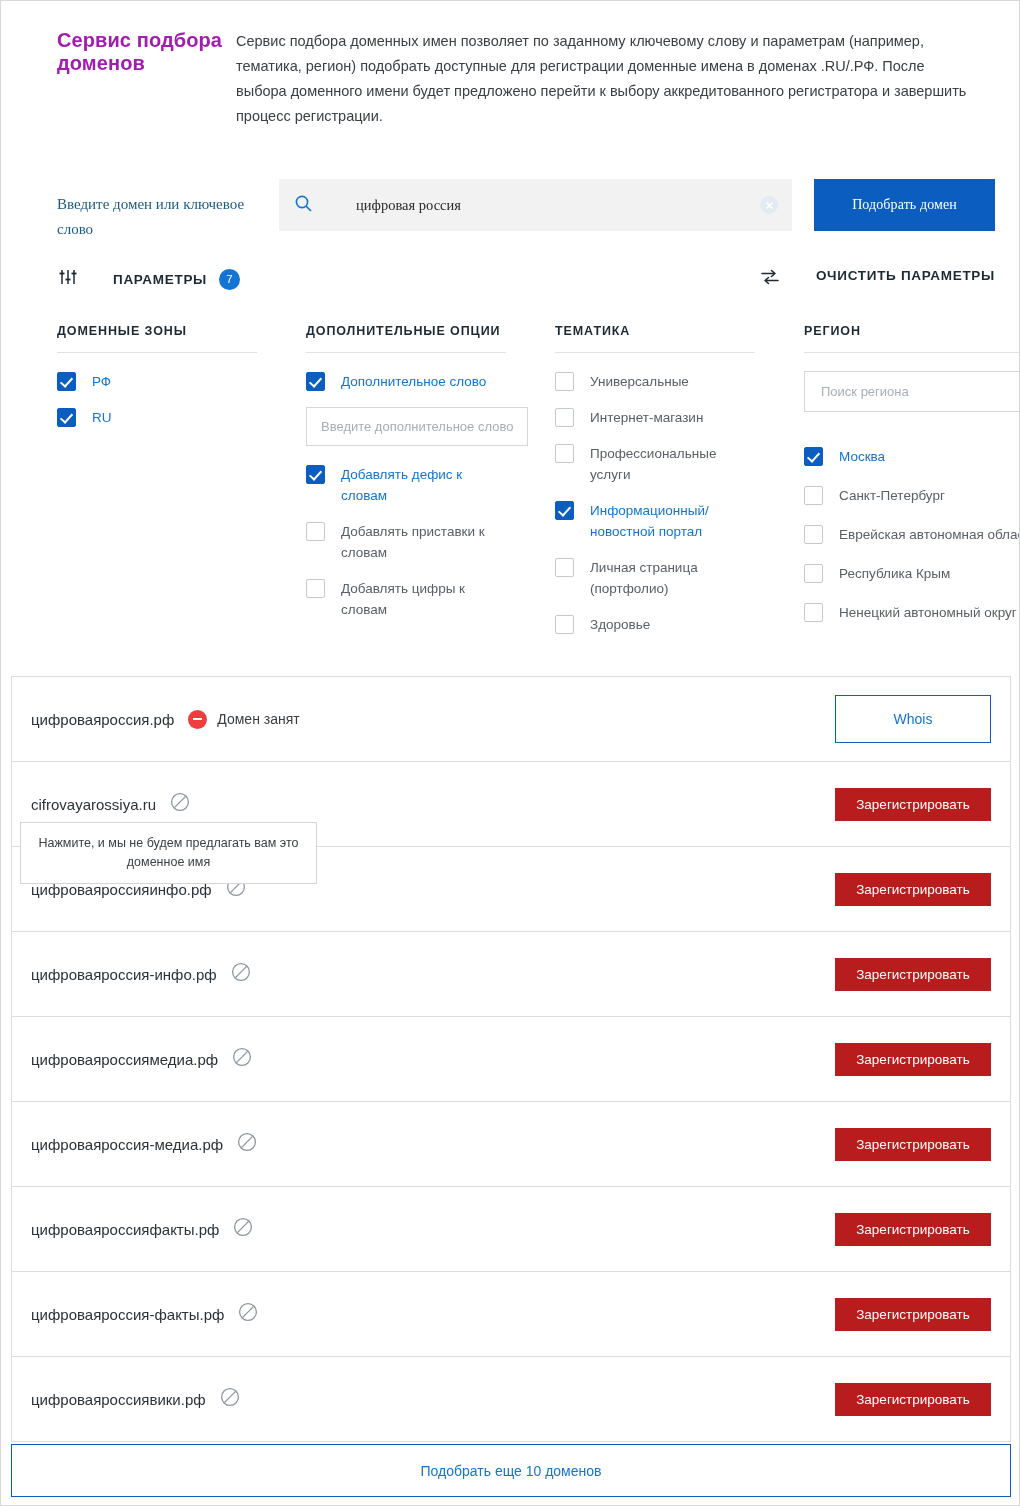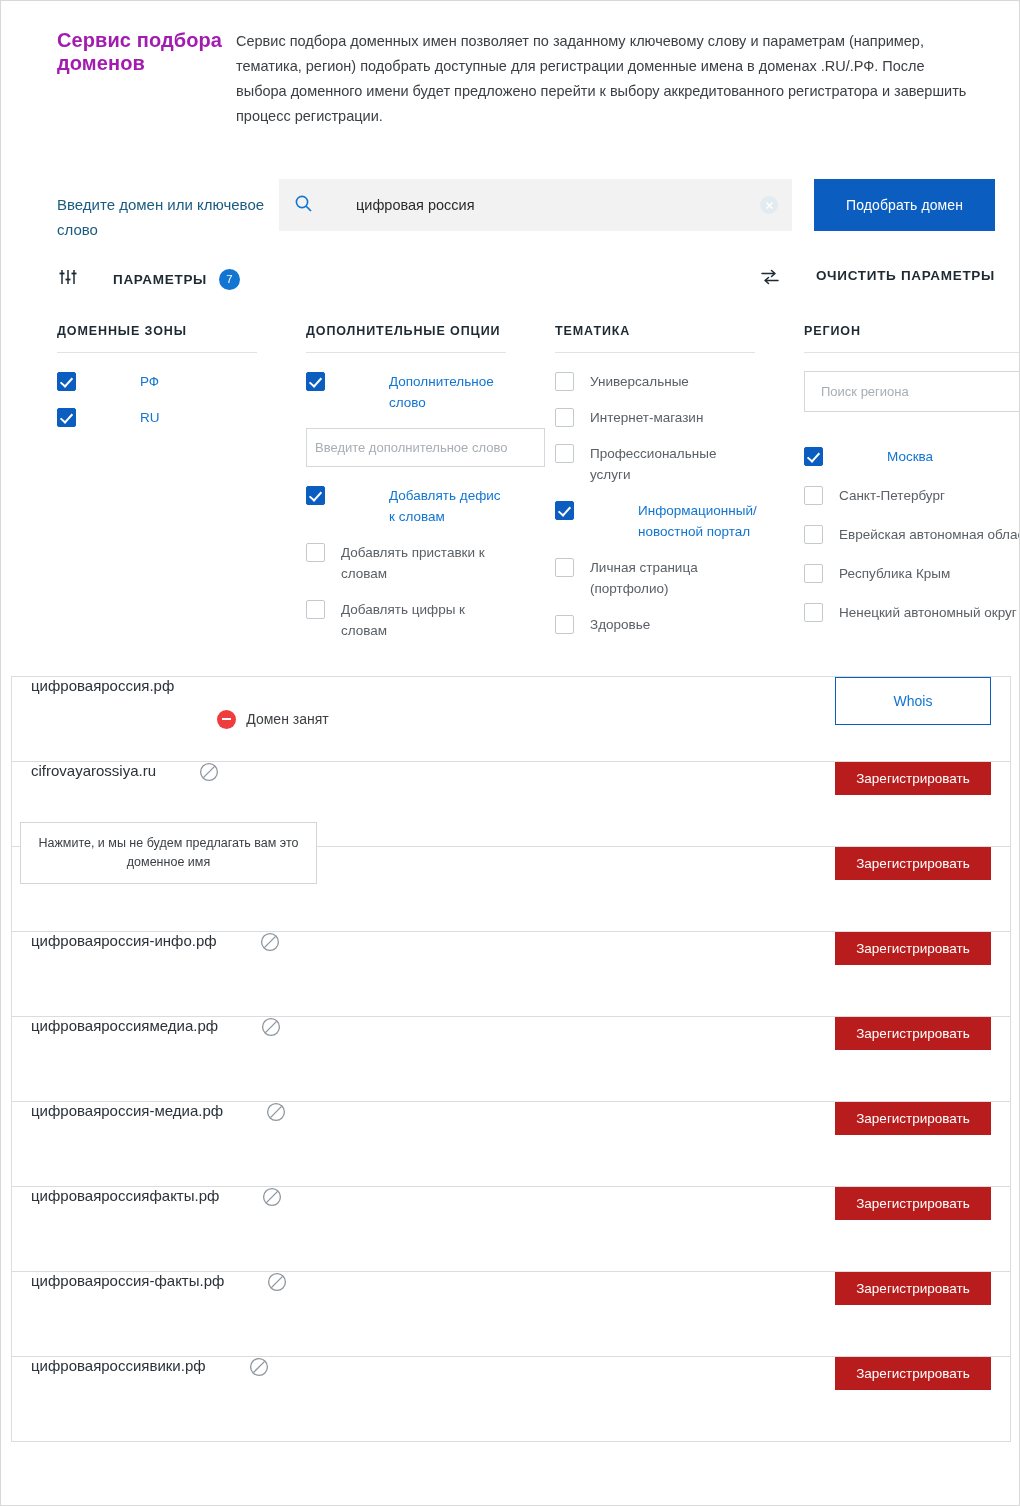--- a/index.html
+++ b/index.html
@@ -43,20 +43,21 @@
     line-height: 25px;
     color: #3c4044;
     padding-left: 4px;
   }
 
   
   .search-row {
     display: flex;
     align-items: flex-start;
     padding: 50px 24px 0 56px;
+    font-family: Liberation Serif, serif;
   }
   .search-label {
     width: 222px;
     flex: 0 0 222px;
     font-size: 15px;
     line-height: 25px;
     color: #1a5b80;
     padding-top: 13px;
   }
   .search-box {
@@ -176,28 +177,28 @@
     width: 5px; height: 10px;
     border: solid #fff;
     border-width: 0 2px 2px 0;
     transform: rotate(42deg);
   }
   .chk-label {
     font-size: 13.5px;
     line-height: 21px;
     color: #5a6066;
   }
-  .chk-row.on .chk-label { color: #1275d1; margin-left: 48px; }
+  .chk-row.on .chk-label { color: #1275d1; }
   .sub-input {
-    width: 239px;
+    width: 222px;
     height: 39px;
     border: 1px solid #d4d8db;
     background: #fff;
     margin: 0 0 18px 0;
-    padding: 0 8px;
+    padding: 0 14px;
     font-family: inherit;
     font-size: 13px;
     color: #2b2b2b;
     outline: none;
   }
   .sub-input::placeholder { color: #a7aeb4; }
   .region-input {
     width: 222px; height: 41px;
     border: 1px solid #d4d8db;
     background: #fff;
@@ -218,23 +219,23 @@
     top: 675px;
     width: 1000px;
     border: 1px solid #dcdcdc;
     border-bottom: 0;
     background: #fff;
   }
   .result-row {
     height: 85px;
     border-bottom: 1px solid #dcdcdc;
     display: flex;
+    align-items: center;
     padding: 0 19px 0 19px;
     position: relative;
-    gap: 29px;
   }
   .result-row:last-child { border-bottom: 1px solid #dcdcdc; }
   .domain-name {
     font-size: 15px;
     color: #2b3238;
     margin-right: 14px;
     white-space: nowrap;
   }
   .status-wrap { display: flex; align-items: center; gap: 10px; }
   .icon-taken {
@@ -559,14 +560,15 @@
             <circle cx="10" cy="10" r="8.4" fill="none" stroke="#8d969e" stroke-width="1.3"></circle>
             <line x1="4.4" y1="15.6" x2="15.6" y2="4.4" stroke="#8d969e" stroke-width="1.3"></line>
           </svg>
       </span>
       <span class="row-spacer"></span>
       <button class="btn-register">Зарегистрировать</button>
     </div>
 
   </div>
 
+  <div class="footer-more">Подобрать еще 10 доменов</div>
 
 </div>
 
 </body></html>

